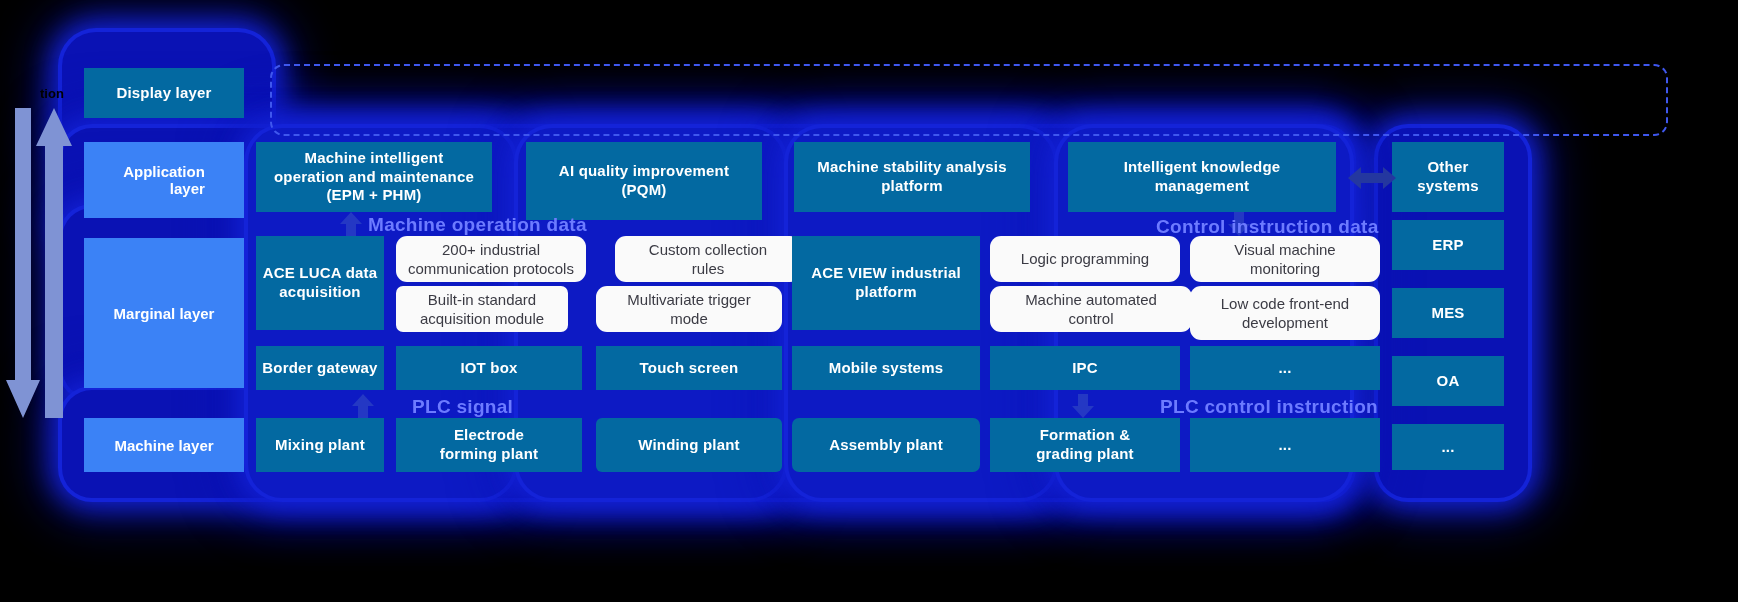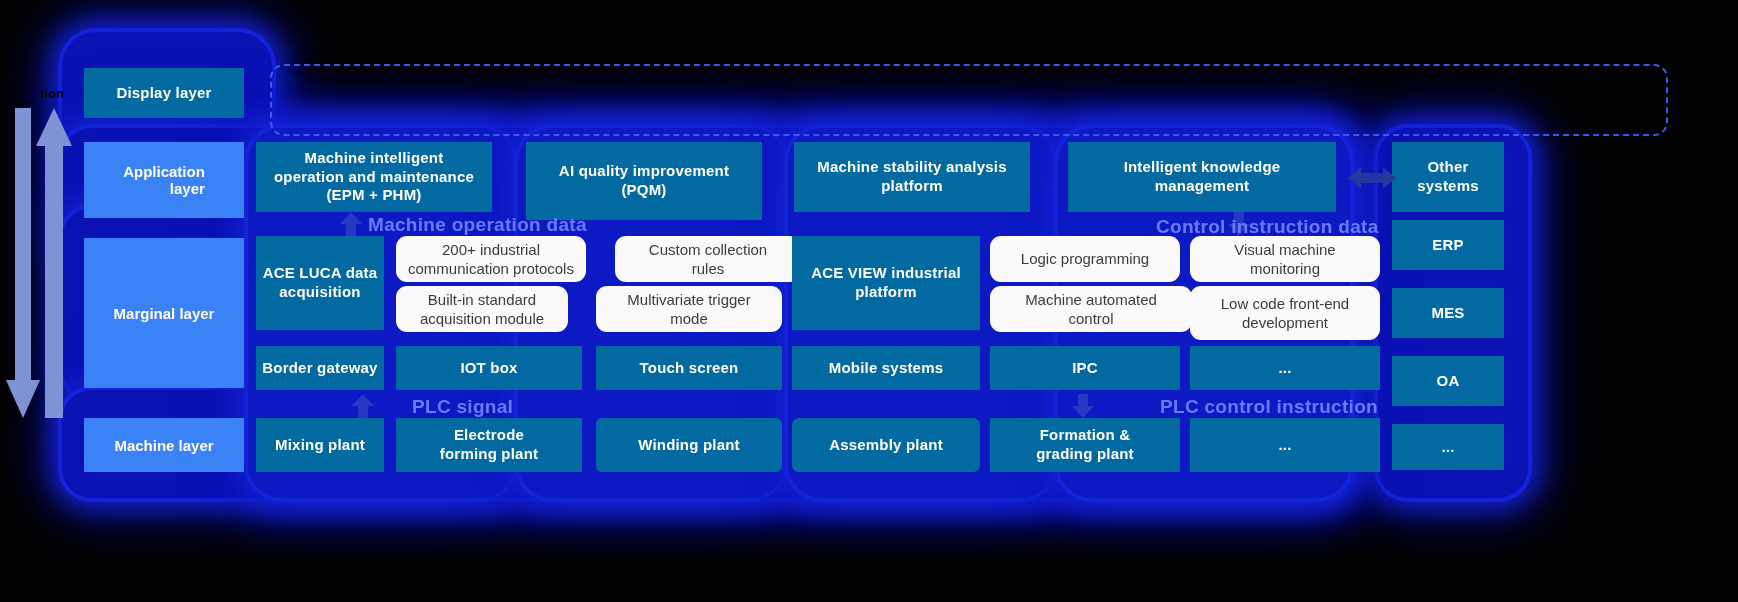--- a/index.html
+++ b/index.html
@@ -104,21 +104,21 @@
 
   <div class="cell layerlabel" style="left:84px;top:238px;width:160px;height:150px;white-space:pre-line;">Marginal layer</div>
 
   <div class="cell bluebox" style="left:256px;top:236px;width:128px;height:94px;white-space:pre-line;">ACE LUCA data
 acquisition</div>
 
   <div class="cell whitebox" style="left:396px;top:236px;width:190px;height:46px;white-space:pre-line;">200+ industrial
 communication protocols</div>
   <div class="cell whitebox" style="left:596px;top:236px;width:186px;height:46px;white-space:pre-line;margin-left:19px;">Custom collection
 rules</div>
-  <div class="cell whitebox" style="left:396px;top:286px;width:172px;height:46px;white-space:pre-line;">Built-in standard
+  <div class="cell whitebox" style="left:396px;top:286px;width:172px;height:46px;white-space:pre-line;border-radius:7px;">Built-in standard
 acquisition module</div>
   <div class="cell whitebox" style="left:596px;top:286px;width:186px;height:46px;white-space:pre-line;">Multivariate trigger
 mode</div>
 
   <div class="cell bluebox" style="left:792px;top:236px;width:188px;height:94px;white-space:pre-line;">ACE VIEW industrial
 platform</div>
 
   <div class="cell whitebox" style="left:990px;top:236px;width:190px;height:46px;white-space:pre-line;">Logic programming</div>
   <div class="cell whitebox" style="left:1190px;top:236px;width:190px;height:46px;white-space:pre-line;">Visual machine
 monitoring</div>

